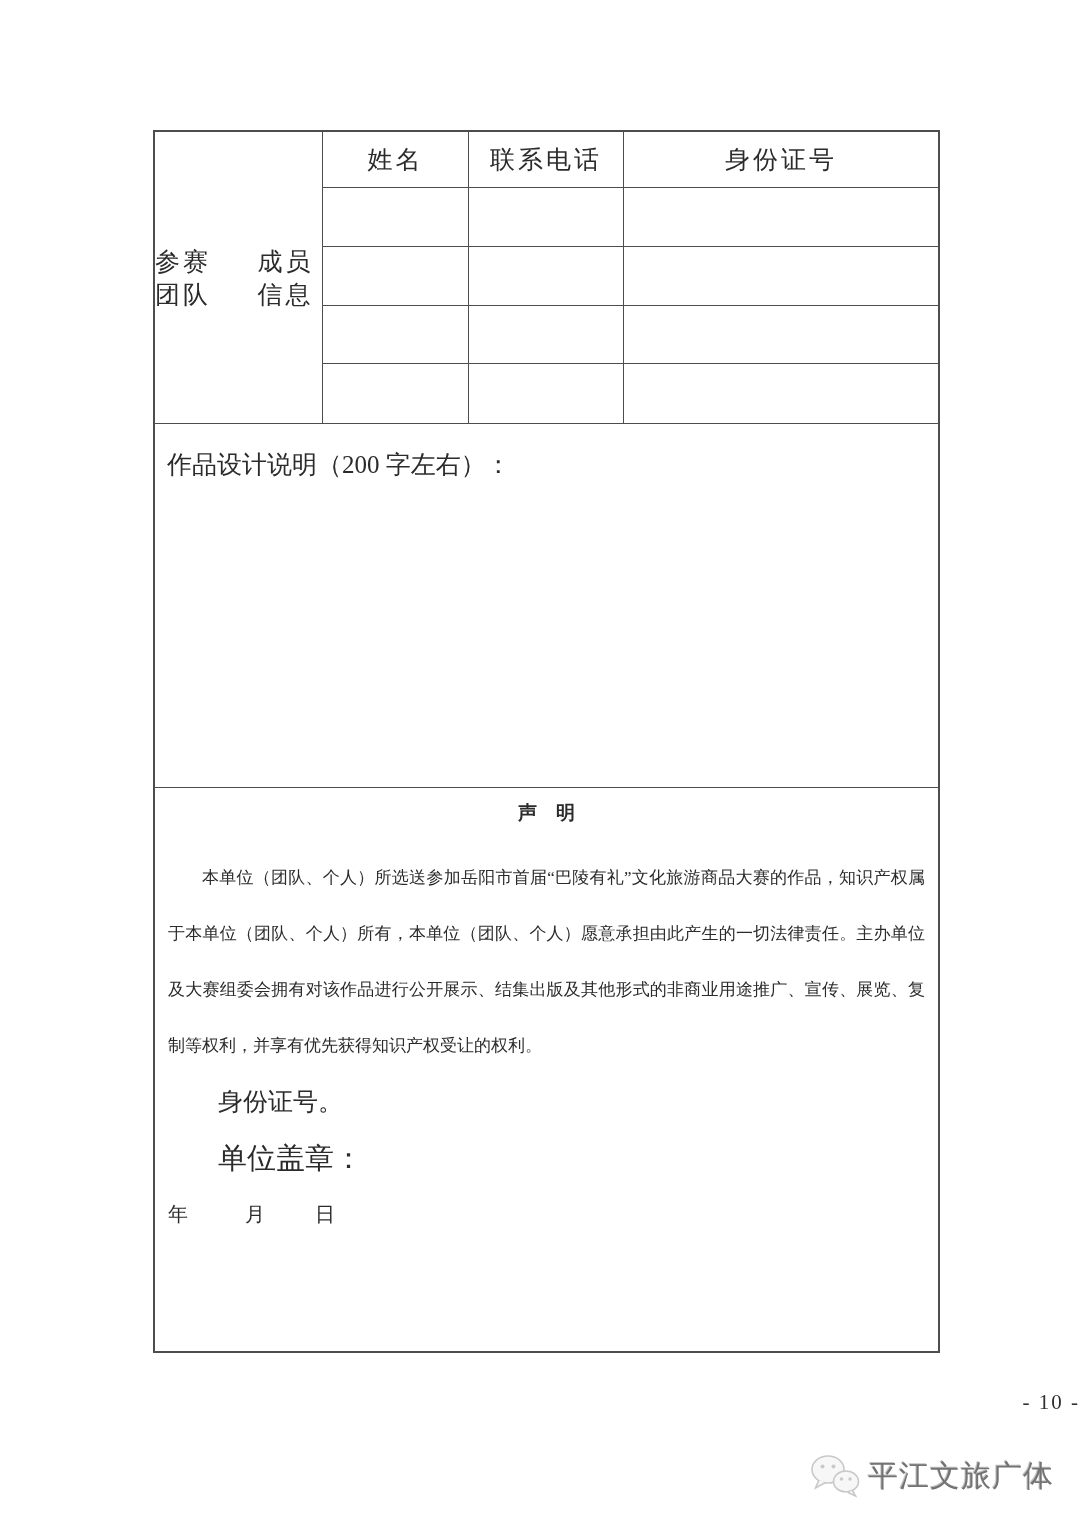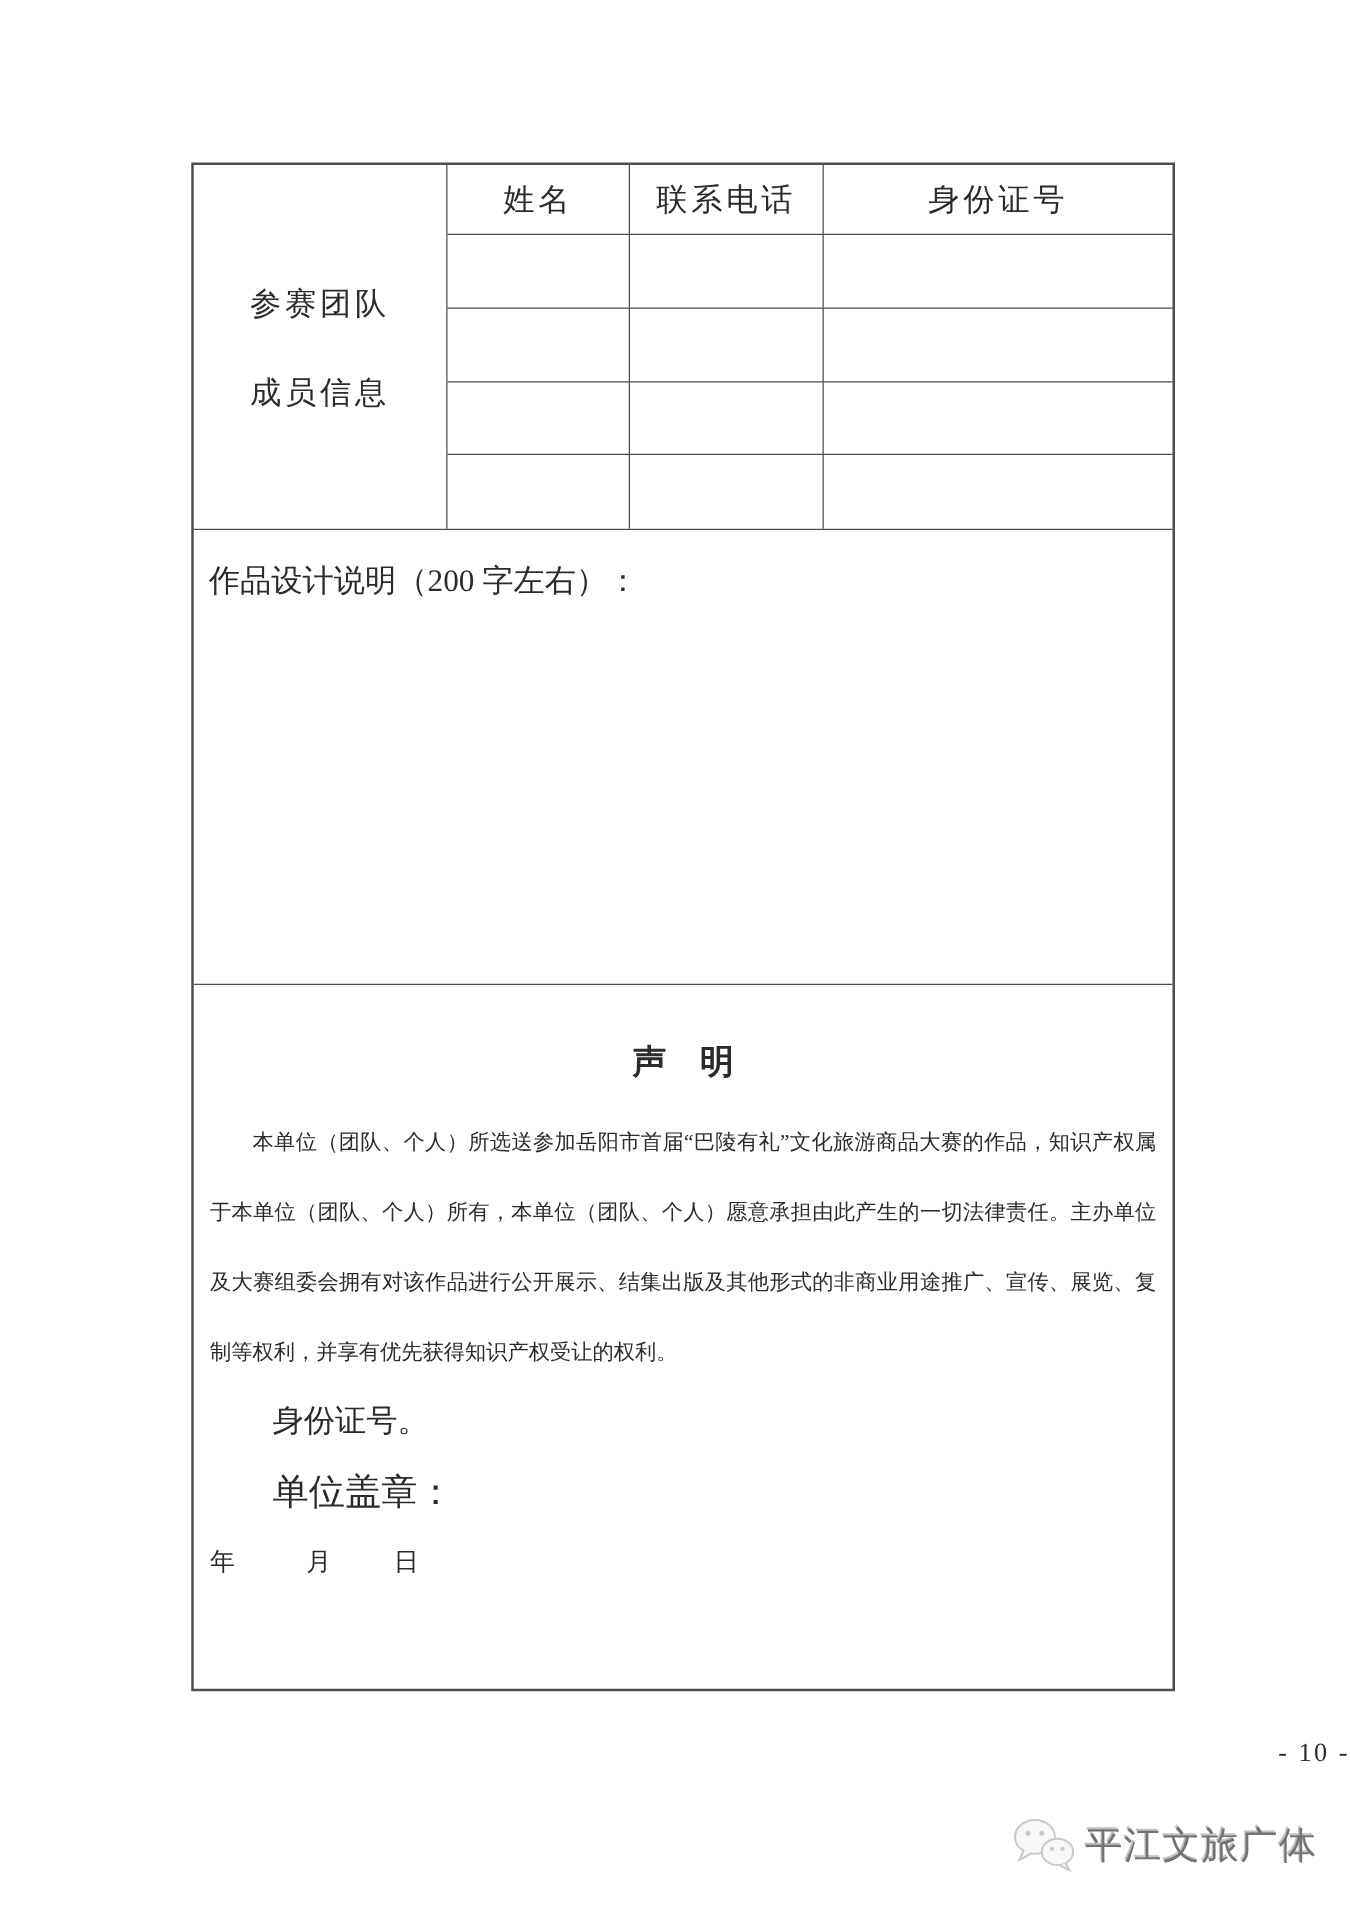--- a/index.html
+++ b/index.html
@@ -29,24 +29,24 @@
     background: #fff;
   }
 
   
   .member-section {
     height: 292px;
     display: flex;
     border-bottom: 1.5px solid #4d4d4d;
   }
   .label-cell {
-    width: 203px;
+    width: 168px;
     border-right: 1.5px solid #4d4d4d;
     display: flex;
-    flex-direction: column;
+    flex-direction: row;
     justify-content: center;
     align-items: center;
     gap: 38px;
     font-size: 25px;
     letter-spacing: 3px;
   }
   .member-grid {
     flex: 1;
     display: grid;
     grid-template-columns: 146px 155px 1fr;
@@ -78,22 +78,21 @@
   .declaration-section {
     flex: 1;
     padding: 6px 13px 0 13px;
     overflow: hidden;
   }
   .decl-title {
     height: 38px;
     line-height: 38px;
     text-align: center;
     font-weight: bold;
-    font-size: 27px;
-    margin-top: 36px;
+    font-size: 19px;
   }
   .decl-body {
     margin-top: 18px;
     font-size: 17px;
     line-height: 56px;
     text-align: justify;
     text-indent: 2em;
   }
   .decl-closing {
     font-size: 25px;

